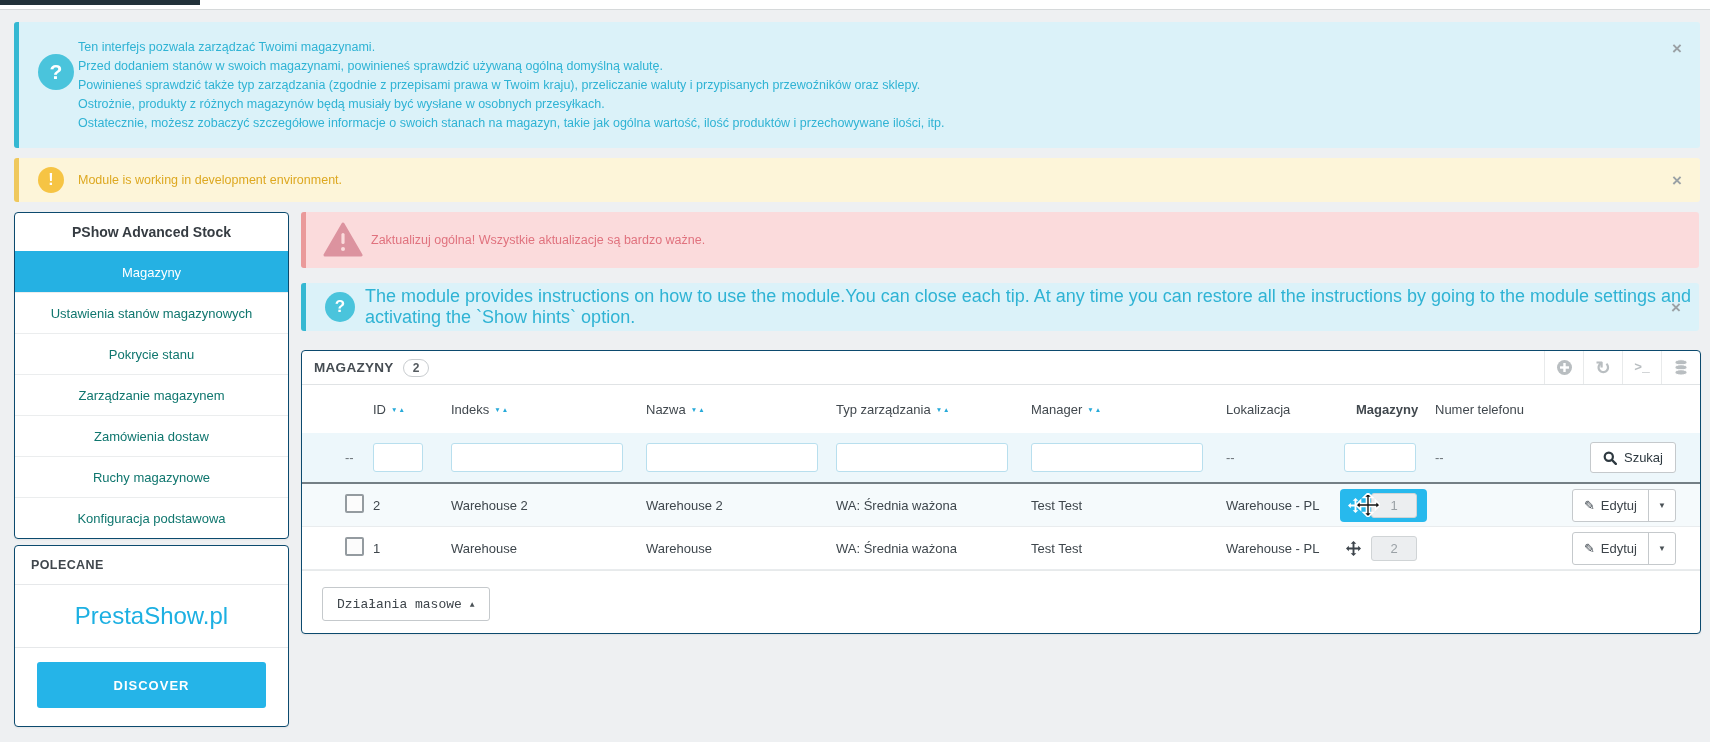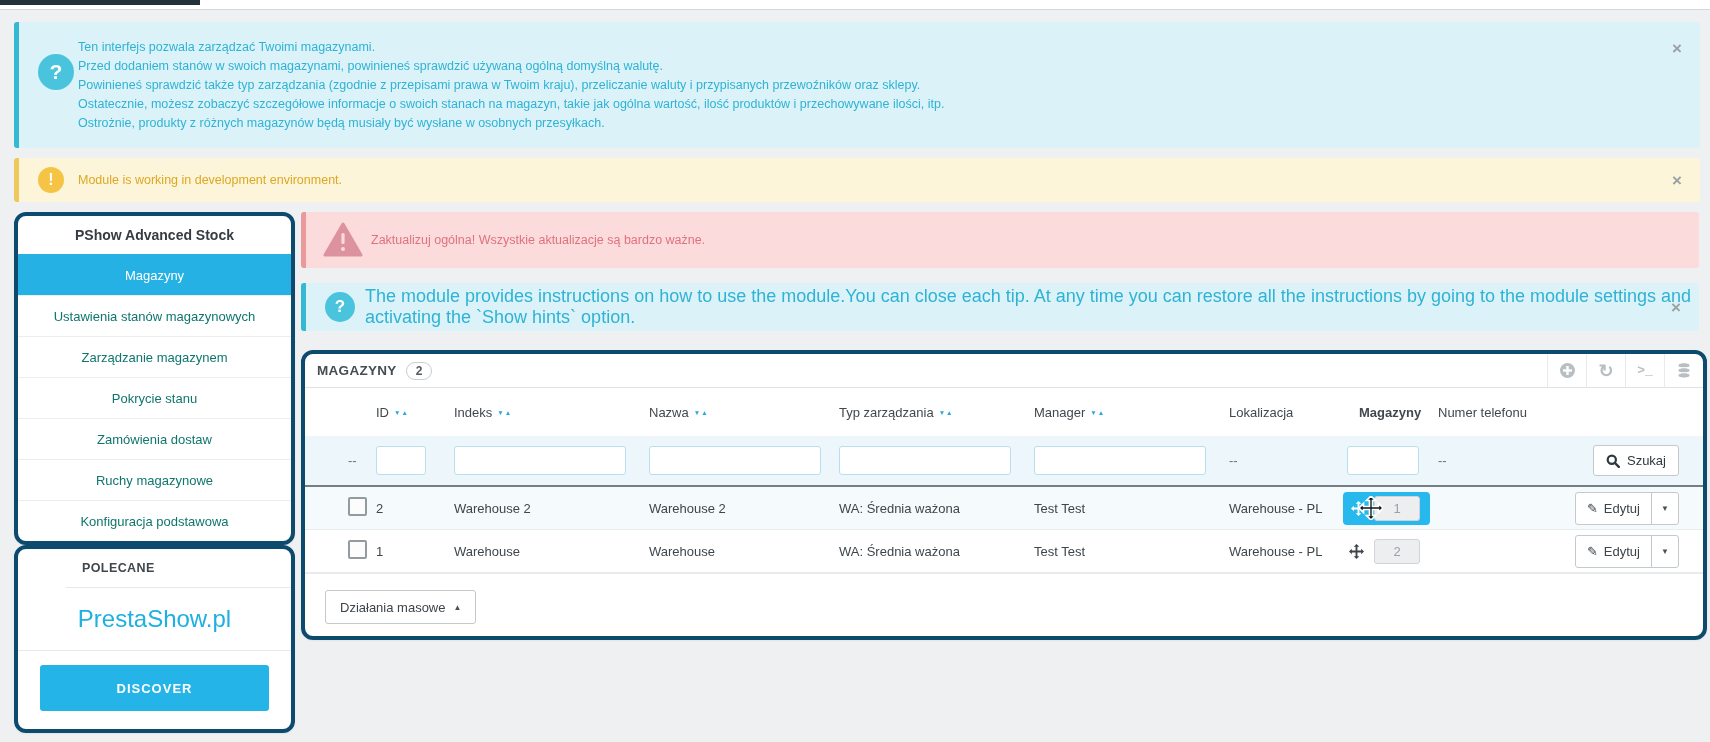--- a/index.html
+++ b/index.html
@@ -30,28 +30,28 @@
   .update-alert{left:301px;top:212px;width:1398px;height:56px;background:#fbdbdc;align-items:center;}
   .update-alert .accent{background:#ea9a9a;}
   .update-alert .tri{position:absolute;left:22px;top:10px;}
   .update-alert .msg{margin-left:70px;color:#e0727e;font-size:12.5px;}
 
   .module-hint{left:301px;top:283px;width:1398px;height:48px;background:#dbf2f9;align-items:center;}
   .module-hint .accent{background:#35b8d2;}
   .module-hint .msg{margin-left:64px;color:#2fb3d4;font-size:18px;}
 
   
-  .panel{background:#fff;border:4px solid #0c4a6e;border-radius:12px;box-shadow:0 1px 2px rgba(0,0,0,.05);}
+  .panel{background:#fff;border:1px solid #0c4a6e;border-radius:4px;box-shadow:0 1px 2px rgba(0,0,0,.05);}
   .sidebar{position:absolute;left:14px;top:212px;width:273px;}
   .sidebar-title{height:38px;display:flex;align-items:center;justify-content:center;font-weight:bold;font-size:14px;color:#363c42;}
   .side-item{height:40px;display:flex;align-items:center;justify-content:center;border-top:1px solid #ebedee;color:#0f766e;cursor:pointer;}
   .side-item.active{background:#25b1e3;color:#fff;border-top-color:#25b1e3;}
 
   .polecane{position:absolute;left:14px;top:545px;width:273px;}
-  .polecane-header{height:38px;display:flex;align-items:center;padding-left:16px;font-weight:bold;font-size:12.5px;color:#40474d;letter-spacing:.4px;border-bottom:1px solid #e6e8ea;margin-left:48px;}
+  .polecane-header{height:38px;display:flex;align-items:center;padding-left:16px;font-weight:bold;font-size:12.5px;color:#40474d;letter-spacing:.4px;border-bottom:1px solid #e6e8ea;}
   .brand-row{height:62px;display:flex;align-items:center;justify-content:center;border-bottom:1px solid #e6e8ea;}
   .brand-link{color:#1db0e2;font-size:24px;font-weight:normal;cursor:pointer;}
   .cta-wrap{padding:14px 22px 18px 22px;}
   .cta-btn{height:46px;background:#25b4e8;color:#fff;font-weight:bold;font-size:13px;letter-spacing:1px;display:flex;align-items:center;justify-content:center;border-radius:3px;cursor:pointer;}
 
   
   .main-panel{position:absolute;left:301px;top:350px;width:1398px;height:282px;}
   .panel-head{height:33px;position:relative;border-bottom:1px solid #e0e3e5;display:flex;align-items:center;padding-left:12px;}
   .panel-title{font-weight:bold;font-size:13.5px;color:#454c52;letter-spacing:.3px;}
   .count-badge{margin-left:9px;border:1px solid #c9cdd0;border-radius:11px;padding:1px 9px;font-size:12px;font-weight:bold;color:#555b60;background:#fff;}
@@ -85,58 +85,58 @@
   .pos-wrap{display:flex;align-items:center;position:relative;}
   .pos-box{display:flex;align-items:center;gap:8px;background:#27b9ed;border-radius:4px;padding:4px 8px;width:94px;box-sizing:border-box;position:relative;}
   .pos-input{width:46px;height:25px;background:#eceef0;border:1px solid #d0d4d6;border-radius:3px;color:#9aa1a6;text-align:center;font-size:13px;outline:none;box-sizing:border-box;}
   .drag-dark{margin:0 10px 0 6px;display:flex;}
   .cursor-overlay{position:absolute;left:16px;top:4px;pointer-events:none;}
   .edit-group{display:inline-flex;height:31px;border:1px solid #c5c9cc;border-radius:3px;background:#fff;overflow:hidden;}
   .edit-main{display:flex;align-items:center;gap:6px;padding:0 11px;cursor:pointer;color:#3d444a;}
   .pencil{font-size:13px;color:#39424a;}
   .edit-caret{width:26px;display:flex;align-items:center;justify-content:center;border-left:1px solid #c5c9cc;font-size:8px;color:#4a5156;cursor:pointer;}
 
-  .panel-foot{border-top:1px solid #e7eaeb;padding:16px 6px 0 20px;}
+  .panel-foot{border-top:1px solid #e7eaeb;padding:16px 6px 0 20px;font-family:Liberation Mono, monospace;}
   .bulk-btn{display:inline-flex;align-items:center;gap:8px;height:32px;border:1px solid #c5c9cc;border-radius:3px;background:#fff;padding:0 14px;font-size:13px;color:#3d444a;cursor:pointer;}
   .up-caret{font-size:8px;color:#4a5156;}
 </style>
 </head>
 <body>
 
 <div id="screen">
 
   <div class="top-white"></div>
   <div class="top-dark"></div>
 
   <div class="alert hint-top">
     <div class="accent"></div>
     <div class="qcircle big">?</div>
     <div class="hint-lines">
       <div>Ten interfejs pozwala zarządzać Twoimi magazynami.</div>
       <div>Przed dodaniem stanów w swoich magazynami, powinieneś sprawdzić używaną ogólną domyślną walutę.</div>
       <div>Powinieneś sprawdzić także typ zarządzania (zgodnie z przepisami prawa w Twoim kraju), przeliczanie waluty i przypisanych przewoźników oraz sklepy.</div>
+      <div>Ostrożnie, produkty z różnych magazynów będą musiały być wysłane w osobnych przesyłkach.</div>
       <div>Ostatecznie, możesz zobaczyć szczegółowe informacje o swoich stanach na magazyn, takie jak ogólna wartość, ilość produktów i przechowywane ilości, itp.</div>
-      <div>Ostrożnie, produkty z różnych magazynów będą musiały być wysłane w osobnych przesyłkach.</div>
     </div>
     <span class="close-x" style="top:18px;">×</span>
   </div>
 
   <div class="alert dev-warning">
     <div class="accent"></div>
     <div class="excircle">!</div>
     <div class="msg">Module is working in development environment.</div>
     <span class="close-x" style="top:14px;">×</span>
   </div>
 
   <div class="panel sidebar">
     <div class="sidebar-title">PShow Advanced Stock</div>
     <div class="side-item active">Magazyny</div>
     <div class="side-item">Ustawienia stanów magazynowych</div>
+    <div class="side-item">Pokrycie stanu</div>
     <div class="side-item">Zarządzanie magazynem</div>
-    <div class="side-item">Pokrycie stanu</div>
     <div class="side-item">Zamówienia dostaw</div>
     <div class="side-item">Ruchy magazynowe</div>
     <div class="side-item">Konfiguracja podstawowa</div>
   </div>
 
   <div class="panel polecane">
     <div class="polecane-header">POLECANE</div>
     <div class="brand-row">
       <span class="brand-link">PrestaShow.pl</span>
     </div>

